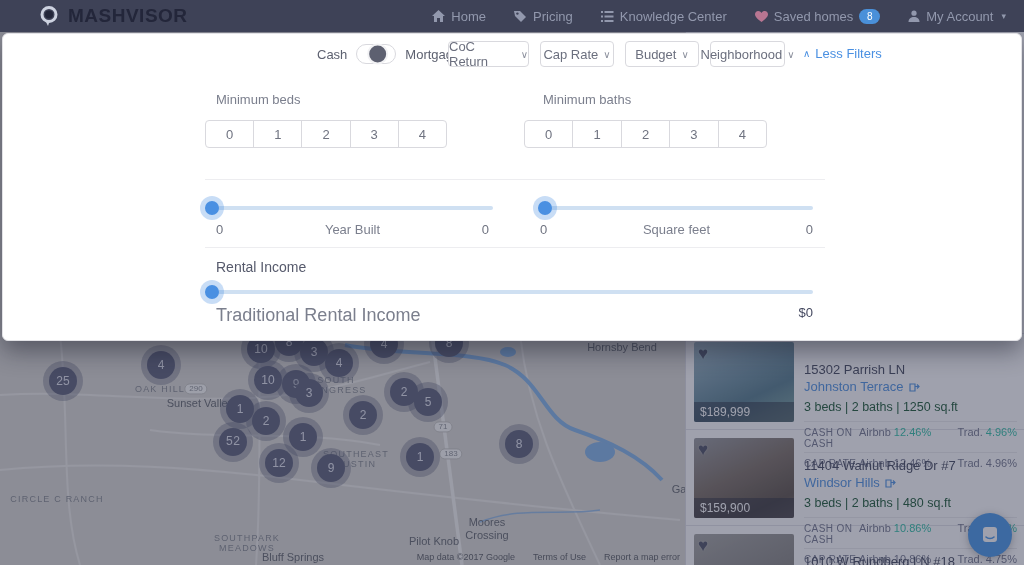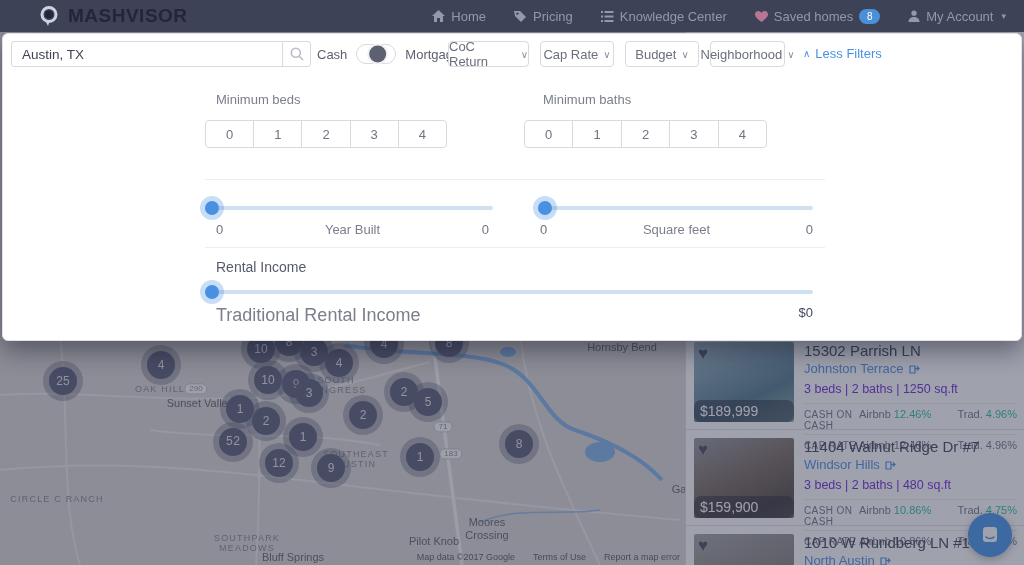--- a/index.html
+++ b/index.html
@@ -29,25 +29,25 @@
   .cards{margin-top:301px;}
   .card{height:96px;box-sizing:border-box;padding:8px;border-top:1px solid #e3e3e8;
     display:flex;gap:10px;background:#fff;cursor:pointer;}
   .card-img{width:100px;height:80px;flex:none;position:relative;border-radius:2px;overflow:hidden;}
   .photo-0{background:linear-gradient(155deg,#a3bcc9 0%,#7396a6 35%,#4f7787 65%,#7fa8a2 100%);}
   .photo-1{background:linear-gradient(155deg,#95979b 0%,#776a5f 45%,#564b41 80%,#6e6257 100%);}
   .photo-2{background:linear-gradient(155deg,#a2a29f 0%,#85837f 55%,#74726d 100%);}
   .card-heart{position:absolute;left:4px;top:2px;font-size:17px;color:rgba(42,47,72,.8);
     text-shadow:0 0 2px rgba(255,255,255,.35);cursor:pointer;}
   .price-strip{position:absolute;left:0;right:0;bottom:0;background:rgba(28,31,48,.5);
-    color:#fff;font-size:14px;padding:3px 6px;border-radius:7px;}
+    color:#fff;font-size:12px;padding:3px 6px;}
   .card-body{flex:1;min-width:0;}
-  .card-title{font-size:15px;color:#3f4458;white-space:nowrap;overflow:hidden;}
+  .card-title{font-size:13px;color:#3f4458;white-space:nowrap;overflow:hidden;margin-top:20px;}
   .card-hood{font-size:13px;color:#4a90e2;margin-top:2px;display:flex;align-items:center;gap:5px;cursor:pointer;}
-  .card-specs{font-size:12.5px;color:#6d28d9;margin-top:6px;}
+  .card-specs{font-size:12.5px;color:#14532d;margin-top:6px;}
   .stats{margin-top:7px;}
   .stat-row{display:flex;align-items:baseline;border-top:1px solid #ebebee;padding:4px 0 3px;}
   .stat-label{flex:1;font-size:10px;letter-spacing:.4px;color:#70748a;}
   .stat-cell{width:92px;font-size:11px;color:#70748a;}
   .stat-cell.trad{width:66px;text-align:right;}
   .stat-cell .val{color:#70748a;}
   .stat-cell .val.teal{color:#2bbfa4;}
   
   .intercom{position:absolute;left:968px;top:513px;width:44px;height:44px;border-radius:50%;
     background:#4294e8;z-index:3;display:flex;align-items:center;justify-content:center;cursor:pointer;
@@ -324,29 +324,20 @@
           <path d="M0.5,12 C0.5,8.8 3,7 6,7 C9,7 11.5,8.8 11.5,12 Z" fill="#9298ad"></path>
         </svg>
       <span>My Account</span>
       <span class="caret">▾</span>
     </div>
   </div>
 </div>
 
 <div class="panel">
 
-  <div class="search-box">
-    <input class="search-input" value="Austin, TX" style="">
-    <div class="search-btn">
-      <svg width="14" height="14" viewBox="0 0 14 14">
-        <circle cx="5.8" cy="5.8" r="4.5" fill="none" stroke="#b9bdc9" stroke-width="1.6"></circle>
-        <line x1="9.2" y1="9.2" x2="13" y2="13" stroke="#b9bdc9" stroke-width="1.6"></line>
-      </svg>
-    </div>
-  </div>
 
   <div class="cash-row">
     <span class="cash-label">Cash</span>
     <div class="toggle">
       <div class="knob"></div>
     </div>
     <div class="mortgage">
       <span class="mortgage-label">Mortgage</span>
       <span class="chev">∨</span>
     </div>

